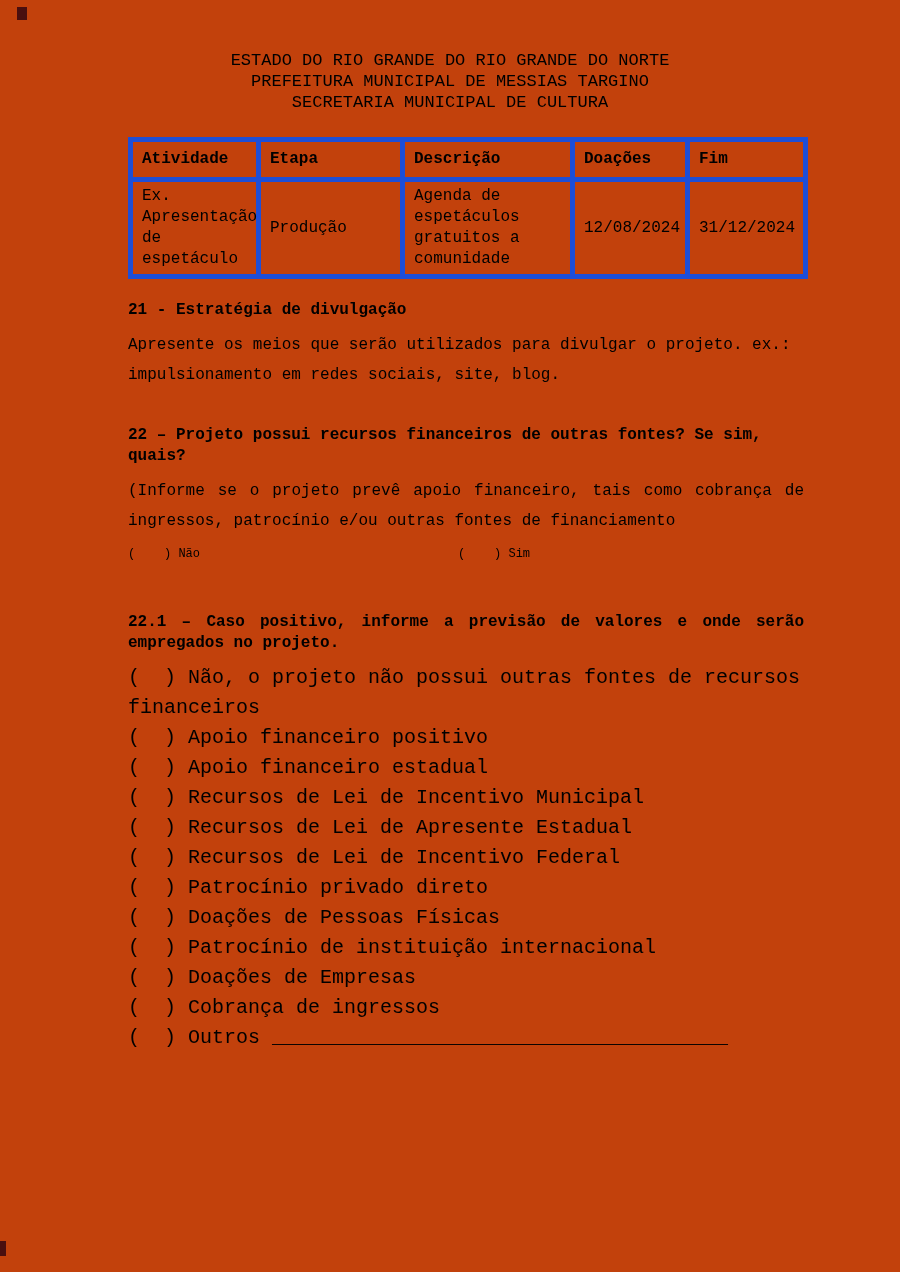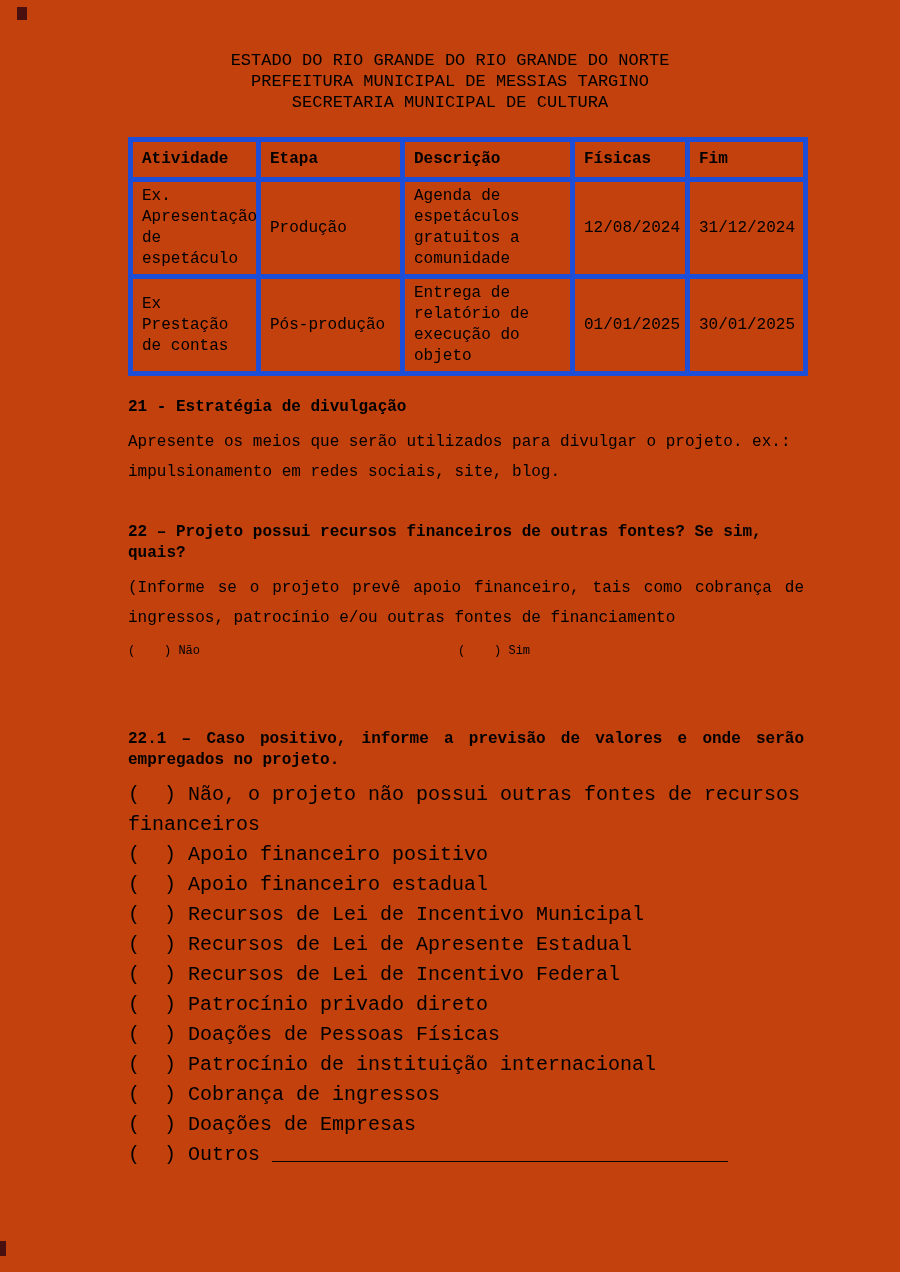--- a/index.html
+++ b/index.html
@@ -76,21 +76,21 @@
     text-align: justify;
   }
   .options-row {
     margin-top: 3px;
     font-size: 12px;
     line-height: 30px;
     display: flex;
   }
   .options-row .opt-sim { margin-left: 258px; }
   .t221 {
-    margin-top: 63px;
+    margin-top: 43px;
     text-align: justify;
   }
   .checklist { margin-top: 9px; }
   .check-item {
     font-size: 20px;
     line-height: 30px;
   }
   .prewrap { white-space: pre-wrap; }
 </style>
 </head>
@@ -115,36 +115,29 @@
         <col class="col-etapa">
         <col class="col-descricao">
         <col class="col-inicio">
         <col class="col-fim">
       </colgroup>
       <tbody>
           <tr>
         <th>Atividade</th>
         <th>Etapa</th>
         <th>Descrição</th>
-        <th>Físicas</th>
+        <th>Doações</th>
         <th>Fim</th>
       </tr>
       <tr>
         <td>Ex. Apresentação de espetáculo</td>
         <td>Produção</td>
         <td class="just">Agenda de espetáculos gratuitos a comunidade</td>
         <td>12/08/2024</td>
         <td>31/12/2024</td>
-      </tr>
-      <tr>
-        <td class="just">Ex Prestação de contas</td>
-        <td>Pós-produção</td>
-        <td class="just">Entrega de relatório de execução do objeto</td>
-        <td>01/01/2025</td>
-        <td>30/01/2025</td>
       </tr>
     </tbody>
       </table>
 
     <div class="sec-title t21">21 - Estratégia de divulgação</div>
     <div class="p21">Apresente os meios que serão utilizados para divulgar o projeto. ex.: impulsionamento em redes sociais, site, blog.</div>
 
     <div class="sec-title t22">22 – Projeto possui recursos financeiros de outras fontes? Se sim, quais?</div>
     <div class="p22">(Informe se o projeto prevê apoio financeiro, tais como cobrança de ingressos, patrocínio e/ou outras fontes de financiamento</div>
     <div class="options-row">
@@ -157,19 +150,19 @@
     <div class="checklist">
       <div class="check-item prewrap">(  ) Não, o projeto não possui outras fontes de recursos financeiros</div>
       <div class="check-item prewrap">(  ) Apoio financeiro positivo</div>
       <div class="check-item prewrap">(  ) Apoio financeiro estadual</div>
       <div class="check-item prewrap">(  ) Recursos de Lei de Incentivo Municipal</div>
       <div class="check-item prewrap">(  ) Recursos de Lei de Apresente Estadual</div>
       <div class="check-item prewrap">(  ) Recursos de Lei de Incentivo Federal</div>
       <div class="check-item prewrap">(  ) Patrocínio privado direto</div>
       <div class="check-item prewrap">(  ) Doações de Pessoas Físicas</div>
       <div class="check-item prewrap">(  ) Patrocínio de instituição internacional</div>
+      <div class="check-item prewrap">(  ) Doações de Empresas</div>
       <div class="check-item prewrap">(  ) Cobrança de ingressos</div>
-      <div class="check-item prewrap">(  ) Doações de Empresas</div>
       <div class="check-item prewrap">(  ) Outros ______________________________________</div>
     </div>
 
   </div>
 </div>
 
 </body></html>

